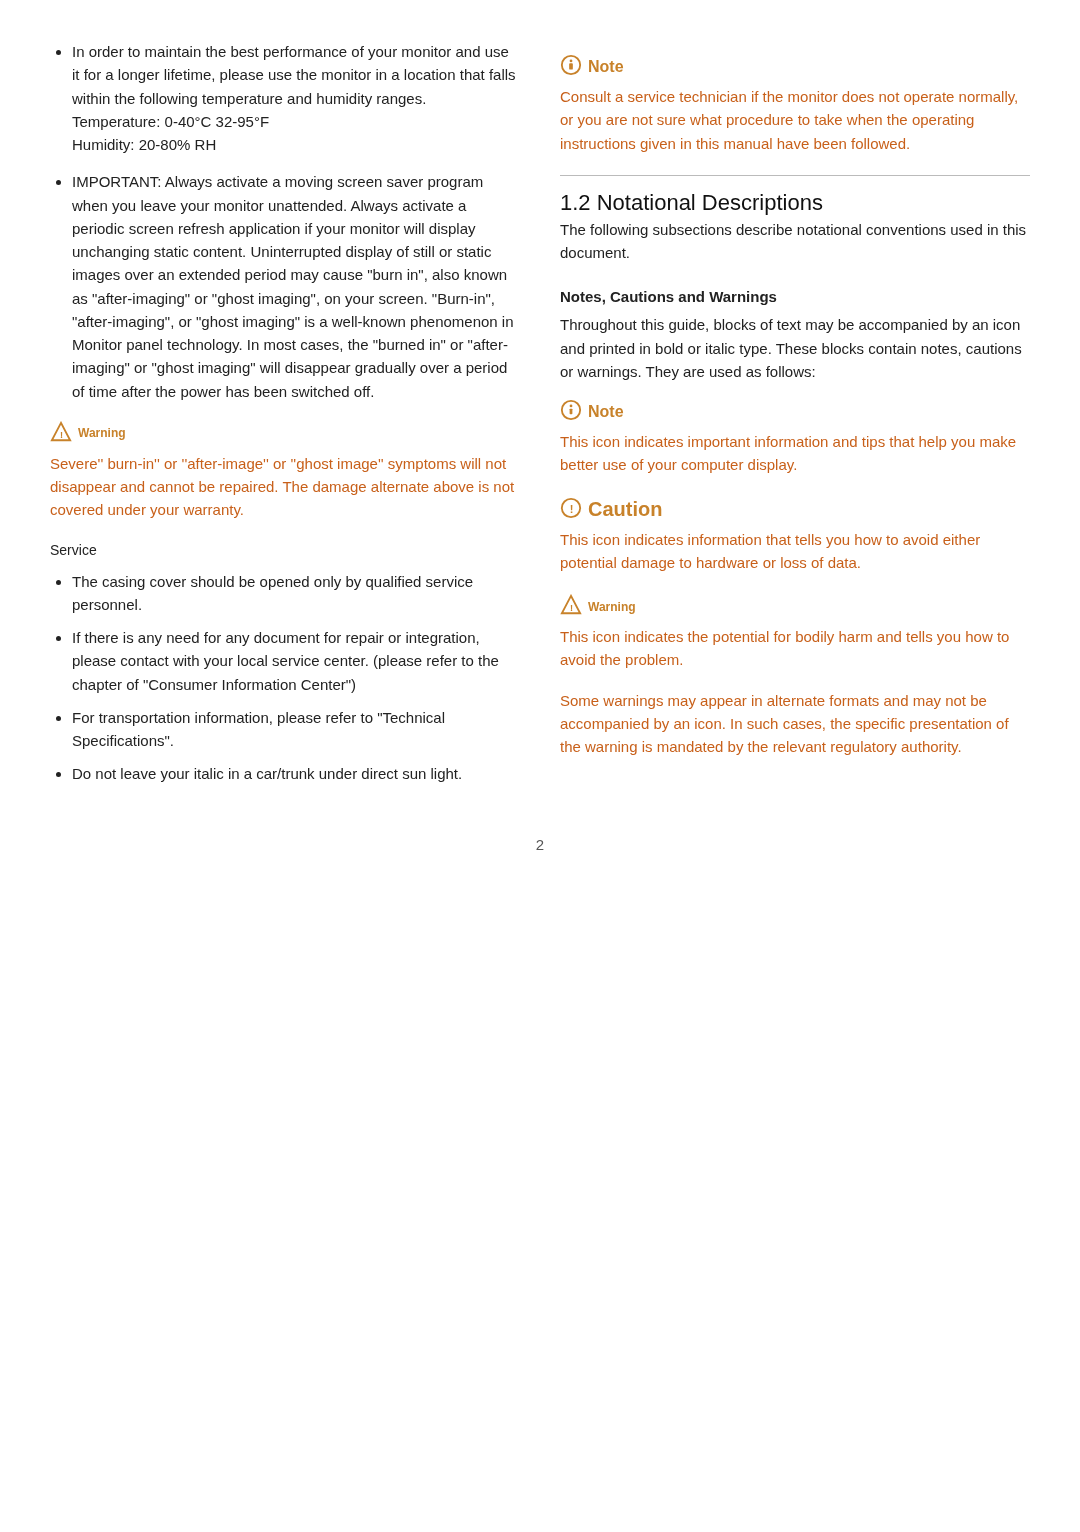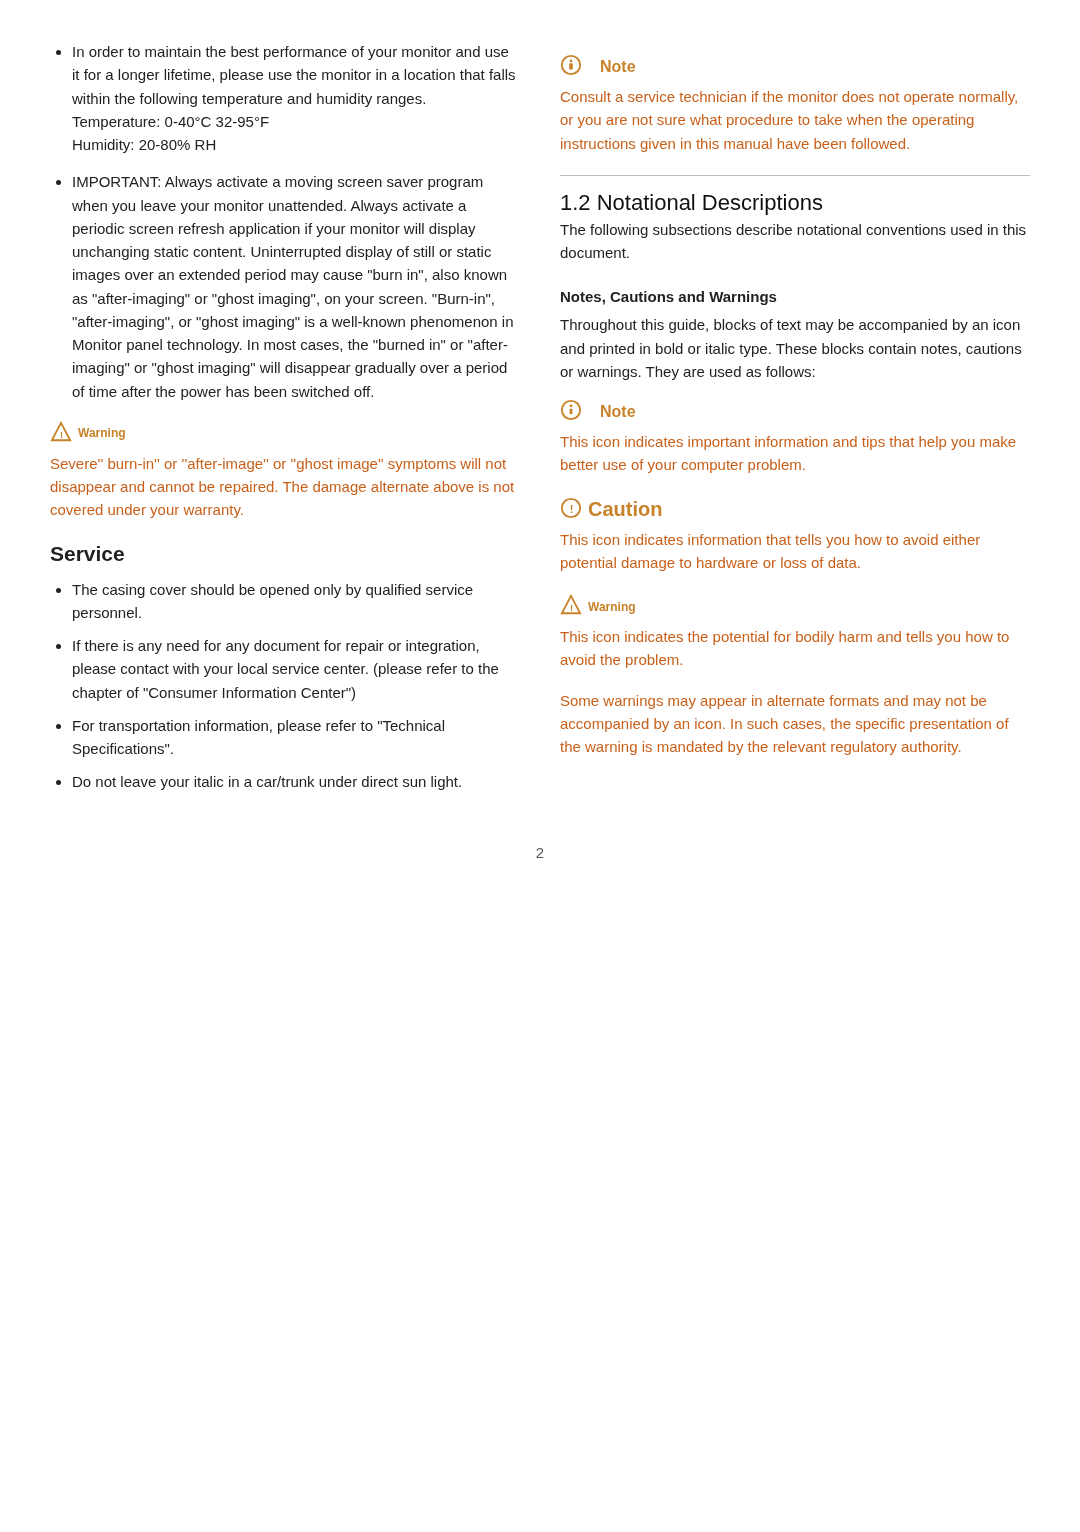--- a/index.html
+++ b/index.html
@@ -63,21 +63,21 @@
       color: #c8601a;
       line-height: 1.55;
       margin-left: 0;
     }
     .note-box {
       margin: 14px 0 20px 0;
     }
     .note-header {
       display: flex;
       align-items: center;
-      gap: 18px;
+      gap: 6px;
       margin-bottom: 6px;
     }
     .note-icon {
       width: 22px;
       height: 22px;
       flex-shrink: 0;
     }
     .note-label {
       font-weight: bold;
       color: #c8822a;
@@ -99,22 +99,22 @@
     .caution-label {
       font-weight: bold;
       color: #c8822a;
       font-size: 20px;
     }
     .caution-text {
       color: #c8601a;
       line-height: 1.55;
     }
     .service-heading {
-      font-weight: bold;
-      font-size: 21px;
+      font-weight: normal;
+      font-size: 14px;
       margin-bottom: 8px;
       margin-top: 4px;
     }
     .section-divider {
       border: none;
       border-top: 1.5px solid #bbb;
       margin: 18px 0 14px 0;
     }
     .section-title {
       font-size: 22px;
@@ -219,21 +219,21 @@
       <div class="note-header">
         <span class="icon-note-svg">
           <svg class="note-icon" viewBox="0 0 24 24" xmlns="http://www.w3.org/2000/svg">
             <circle cx="12" cy="12" r="10" stroke="#c8822a" stroke-width="2" fill="none"></circle>
             <rect x="10.5" y="10.5" width="3" height="6" fill="#c8822a" rx="0.8"></rect>
             <circle cx="12" cy="7.5" r="1.5" fill="#c8822a"></circle>
           </svg>
         </span>
         <span class="note-label">Note</span>
       </div>
-      <div class="note-text">This icon indicates important information and tips that help you make better use of your computer problem.</div>
+      <div class="note-text">This icon indicates important information and tips that help you make better use of your computer display.</div>
     </div>
 
     <div class="caution-box">
       <div class="caution-header">
         <span class="icon-caution-svg">
           <svg class="warning-icon" viewBox="0 0 24 24" xmlns="http://www.w3.org/2000/svg">
             <circle cx="12" cy="12" r="10" stroke="#c8822a" stroke-width="2" fill="none"></circle>
             <text x="10.5" y="17" font-size="12" fill="#c8822a" font-weight="bold" font-family="Arial">!</text>
           </svg>
         </span>

